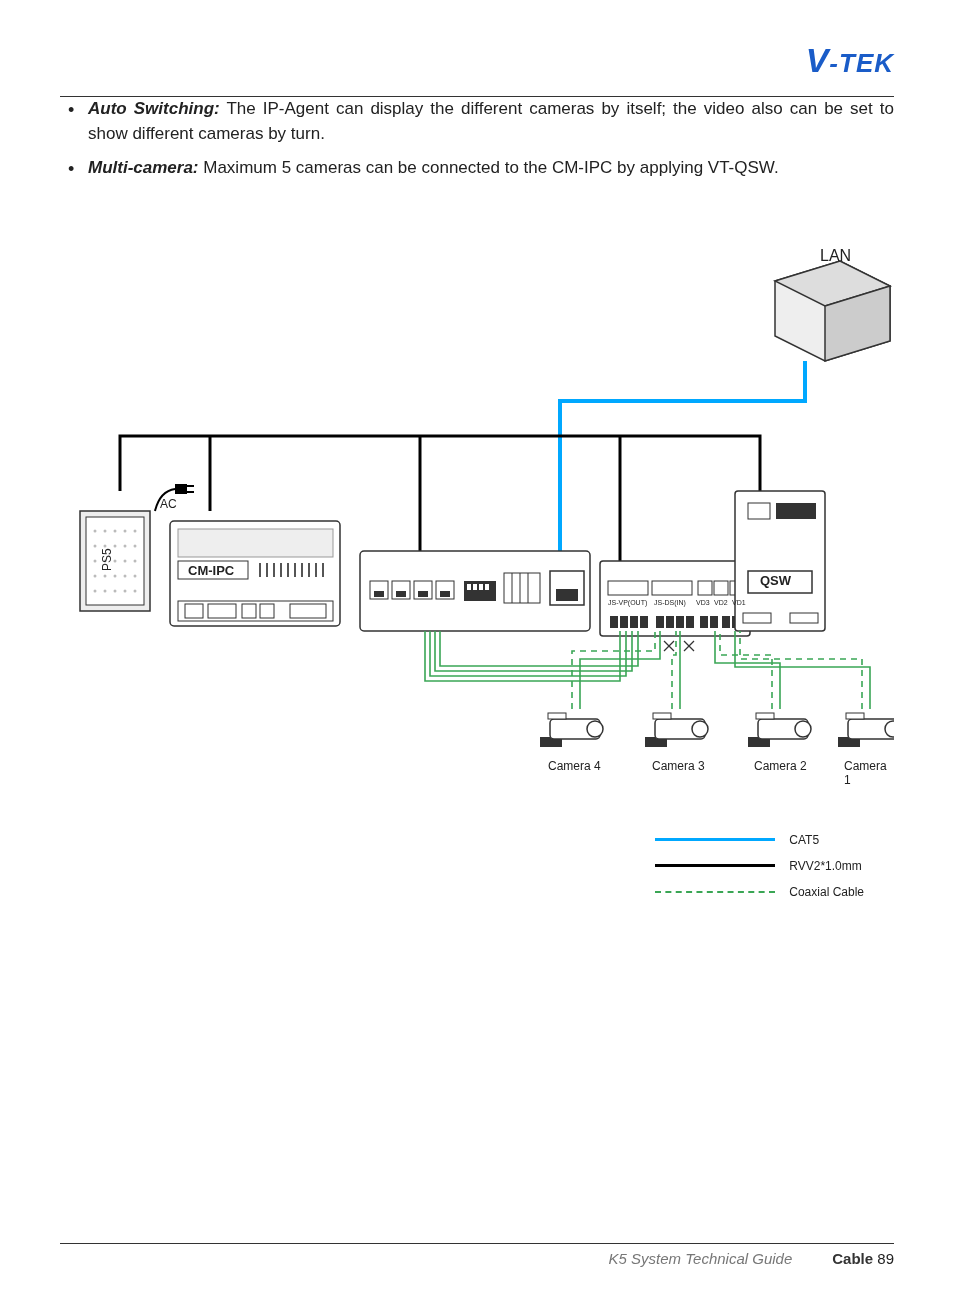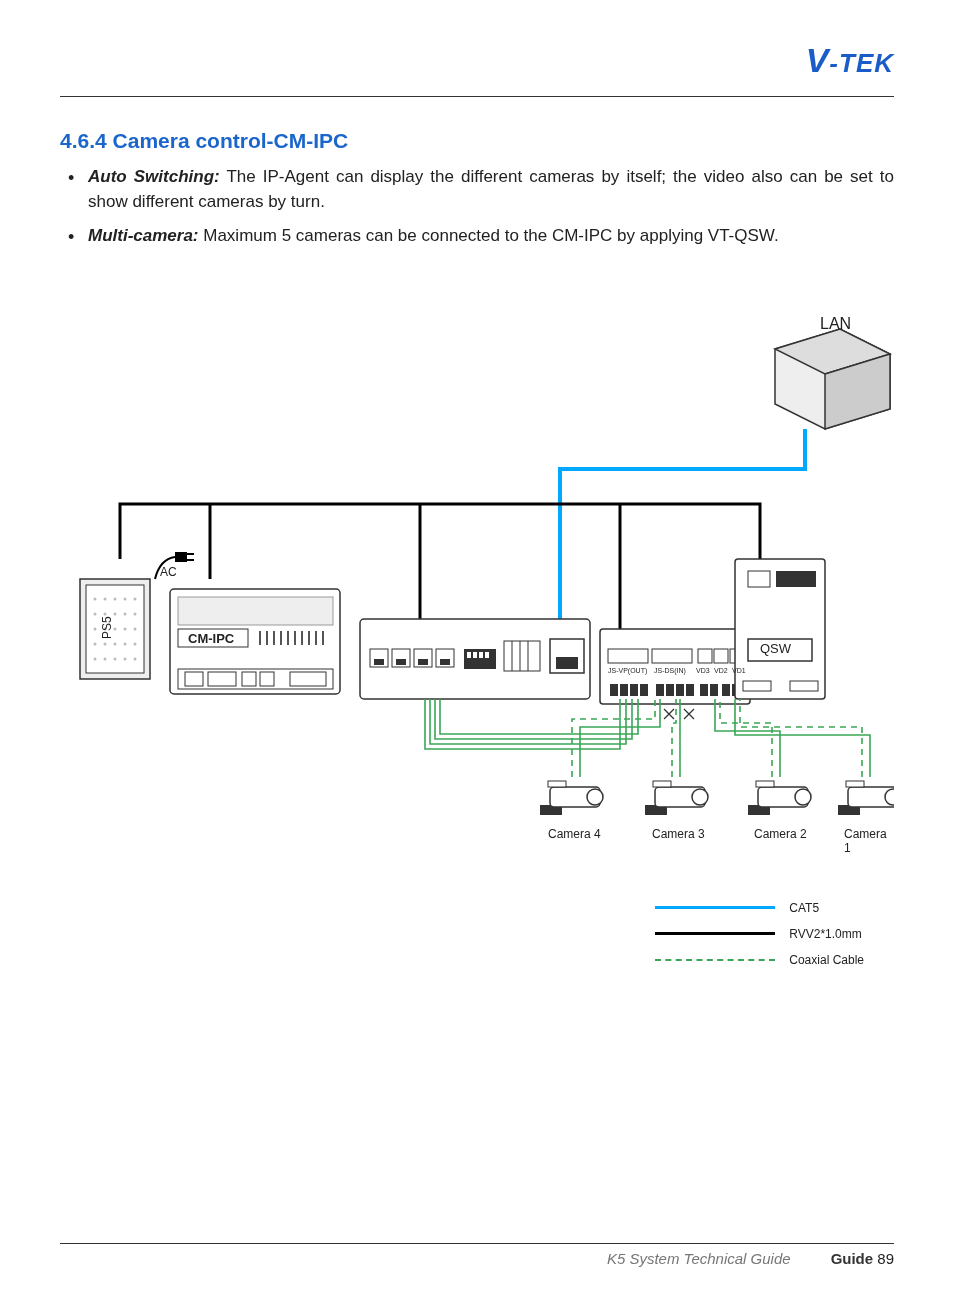--- a/index.html
+++ b/index.html
@@ -38,25 +38,20 @@
 
 <div class="page">
 
   <div class="logo-row">
     <div class="logo">
       <span class="v">V</span><span class="dash">-</span><span class="rest">TEK</span>
     </div>
   </div>
   <hr class="top-rule">
 
-  <h2 class="section">
-    <span>4.6.4</span>
-    <span> </span>
-    <span>Camera control-CM-IPC</span>
-  </h2>
 
 
   <ul class="bullets">
     <li>
       <span class="bold-ital">Auto Switching:</span><span> The IP-Agent can display the different cameras by itself; the video also can be set to show different cameras by turn.</span>
     </li>
     <li>
       <span class="bold-ital">Multi-camera:</span><span> Maximum 5 cameras can be connected to the CM-IPC by applying  VT-QSW.</span>
     </li>
   </ul>
@@ -260,21 +255,21 @@
           <circle cx="55" cy="20" r="8" fill="#fff" stroke="#333" stroke-width="1.5"></circle>
           <rect x="8" y="4" width="18" height="6" fill="#fff" stroke="#333"></rect>
         </g>
       </g>
     </svg>
 
     <div class="label" style="left:760px; top:36px; font-size:16px;text-align:center;">LAN</div>
     <div class="label" style="left:100px; top:286px; font-size:12px;">AC</div>
     <div class="label" style="left:40px; top:360px; font-size:12px; transform: rotate(-90deg); transform-origin:left top;">PS5</div>
     <div class="label" style="left:128px; top:352px; font-size:13px; font-weight:600;">CM-IPC</div>
-    <div class="label" style="left:700px; top:362px; font-size:13px; font-weight:400;">QSW</div>
+    <div class="label" style="left:700px; top:362px; font-size:13px; font-weight:700;">QSW</div>
     <div class="label" style="left:548px; top:388px; font-size:7px;">JS-VP(OUT)</div>
     <div class="label" style="left:594px; top:388px; font-size:7px;">JS-DS(IN)</div>
     <div class="label" style="left:636px; top:388px; font-size:7px;">VD3</div>
     <div class="label" style="left:654px; top:388px; font-size:7px;">VD2</div>
     <div class="label" style="left:672px; top:388px; font-size:7px;">VD1</div>
 
     <div class="label" style="left:488px; top:548px; font-size:12px;">Camera 4</div>
     <div class="label" style="left:592px; top:548px; font-size:12px;">Camera 3</div>
     <div class="label" style="left:694px; top:548px; font-size:12px;">Camera 2</div>
     <div class="label" style="left:784px; top:548px; font-size:12px;">Camera 1</div>
@@ -293,19 +288,19 @@
         <span>Coaxial Cable</span>
       </div>
     </div>
   </div>
 
   <div class="footer">
     <hr>
     <div class="footer-row">
       <span class="guide">K5 System Technical Guide</span>
       <span>
-        <span class="page-lbl">Guide</span>
+        <span class="page-lbl">Cable</span>
         <span class="page-num">89</span>
       </span>
     </div>
   </div>
 
 </div>
 
 </body></html>

